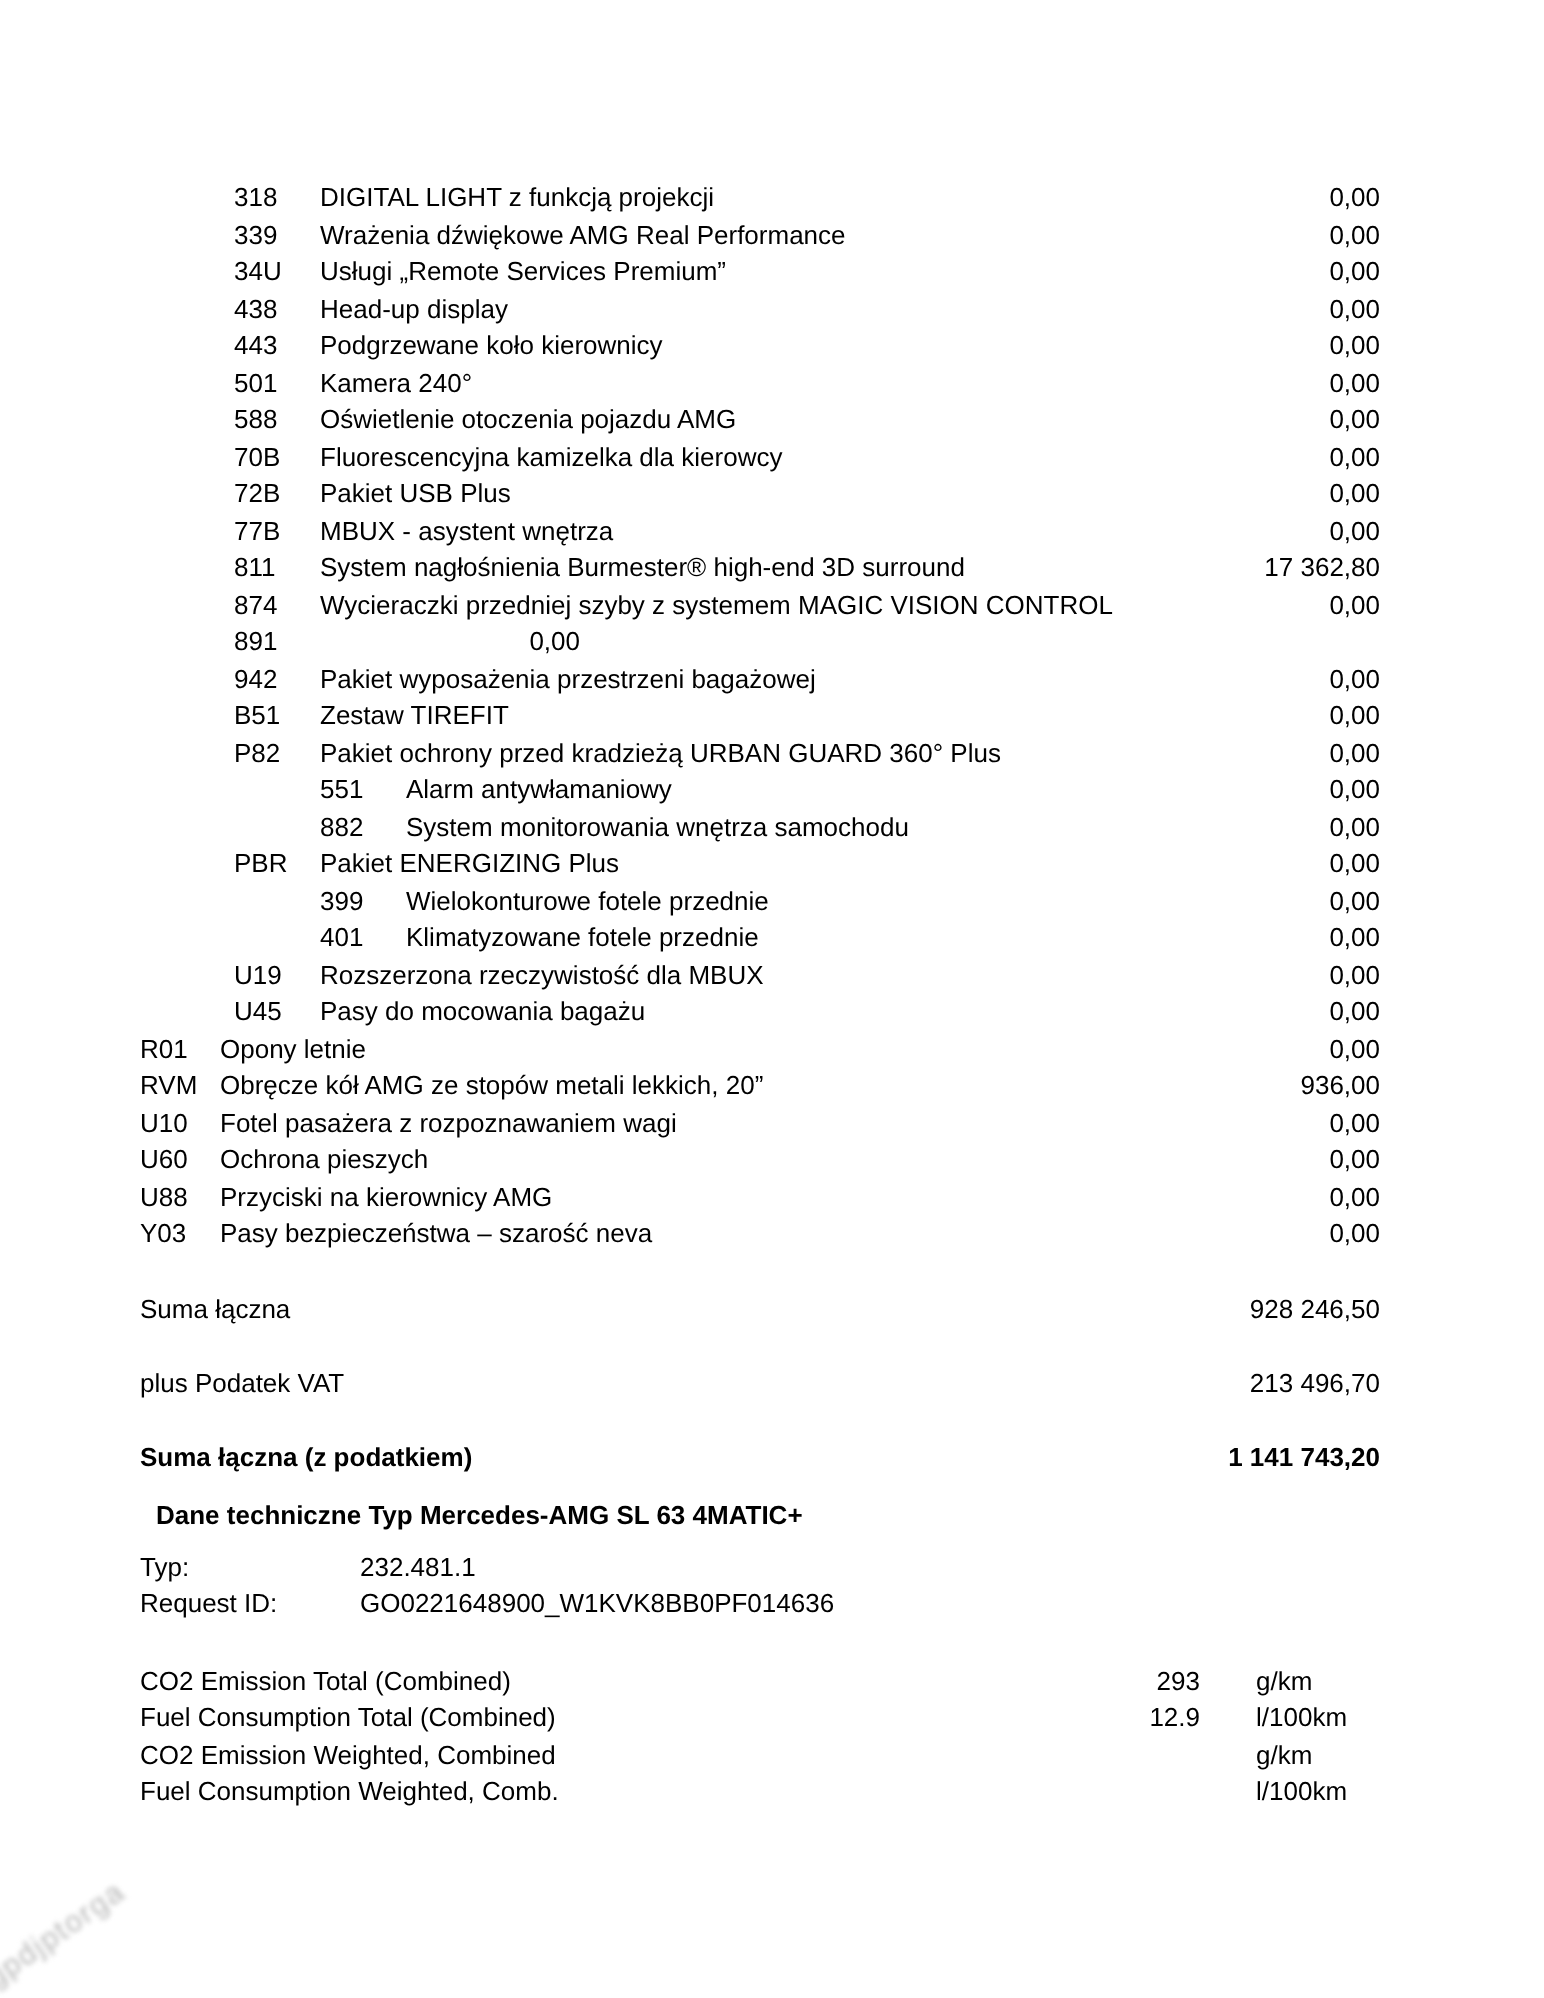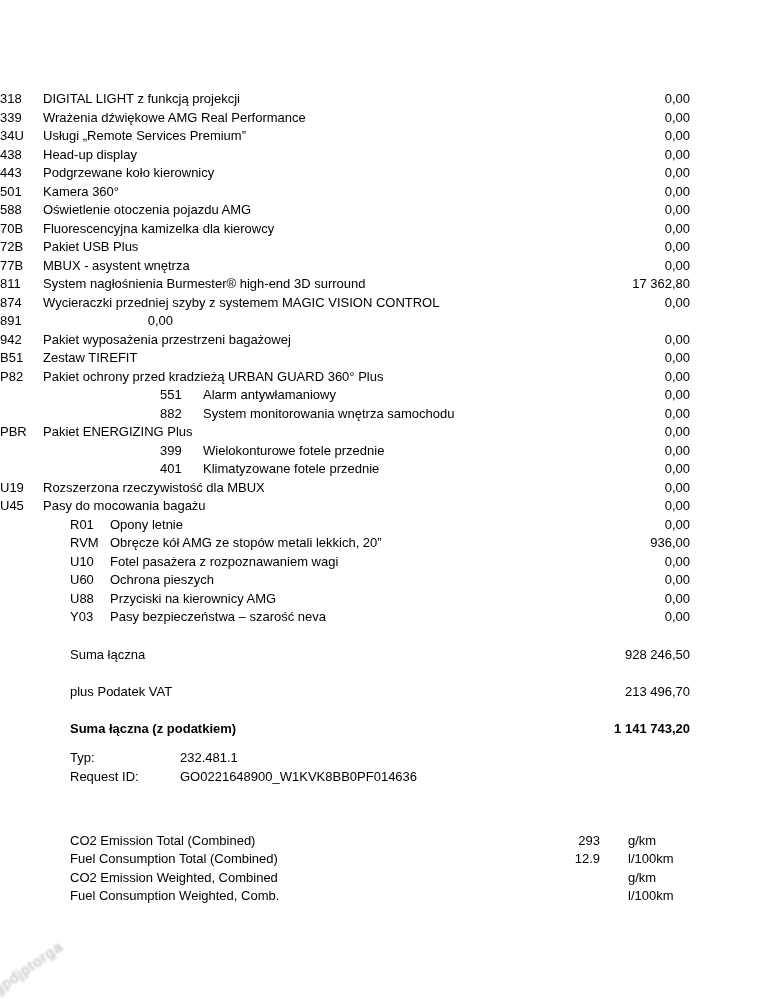--- a/index.html
+++ b/index.html
@@ -17,21 +17,21 @@
     color: #000000;
   }
   .page { position: absolute; inset: 0; }
 
   
   .options { position: absolute; top: 90px; left: 0; right: 0; }
   .row { display: flex; line-height: 18.5px; padding-right: 82px; white-space: nowrap; }
   .row .code { flex: none; }
   .indent0 { padding-left: 70px; }
   .indent0 .code { width: 40px; }
-  .indent1 { }
+  .indent1 { padding-left: 117px; }
   .indent1 .code { width: 43px; }
   .indent2 { padding-left: 160px; }
   .indent2 .code { width: 43px; }
   .desc { flex: 1; overflow: hidden; }
   .price { flex: none; width: 130px; text-align: right; }
 
   
   .summary { position: absolute; top: 646px; left: 0; right: 0; }
   .srow { display: flex; line-height: 18.5px; padding: 0 82px 0 70px; margin-bottom: 18.5px; }
   .srow .slabel { flex: 1; }
@@ -92,21 +92,21 @@
         <span class="desc">Head-up display</span>
         <span class="price">0,00</span>
       </div>
       <div class="row indent1">
         <span class="code">443</span>
         <span class="desc">Podgrzewane koło kierownicy</span>
         <span class="price">0,00</span>
       </div>
       <div class="row indent1">
         <span class="code">501</span>
-        <span class="desc">Kamera 360°</span>
+        <span class="desc">Kamera 240°</span>
         <span class="price">0,00</span>
       </div>
       <div class="row indent1">
         <span class="code">588</span>
         <span class="desc">Oświetlenie otoczenia pojazdu AMG</span>
         <span class="price">0,00</span>
       </div>
       <div class="row indent1">
         <span class="code">70B</span>
         <span class="desc">Fluorescencyjna kamizelka dla kierowcy</span>
@@ -225,20 +225,21 @@
       <div class="srow">
         <span class="slabel">plus Podatek VAT</span>
         <span class="svalue">213 496,70</span>
       </div>
       <div class="srow bold">
         <span class="slabel">Suma łączna (z podatkiem)</span>
         <span class="svalue">1 141 743,20</span>
       </div>
     </div>
   <div class="tech">
+    <div class="heading">Dane techniczne Typ Mercedes-AMG SL 63 4MATIC+</div>
     <div>
         <div class="trow">
           <span class="tlabel">Typ:</span>
           <span class="tvalue">232.481.1</span>
         </div>
         <div class="trow">
           <span class="tlabel">Request ID:</span>
           <span class="tvalue">GO0221648900_W1KVK8BB0PF014636</span>
         </div>
       </div>

